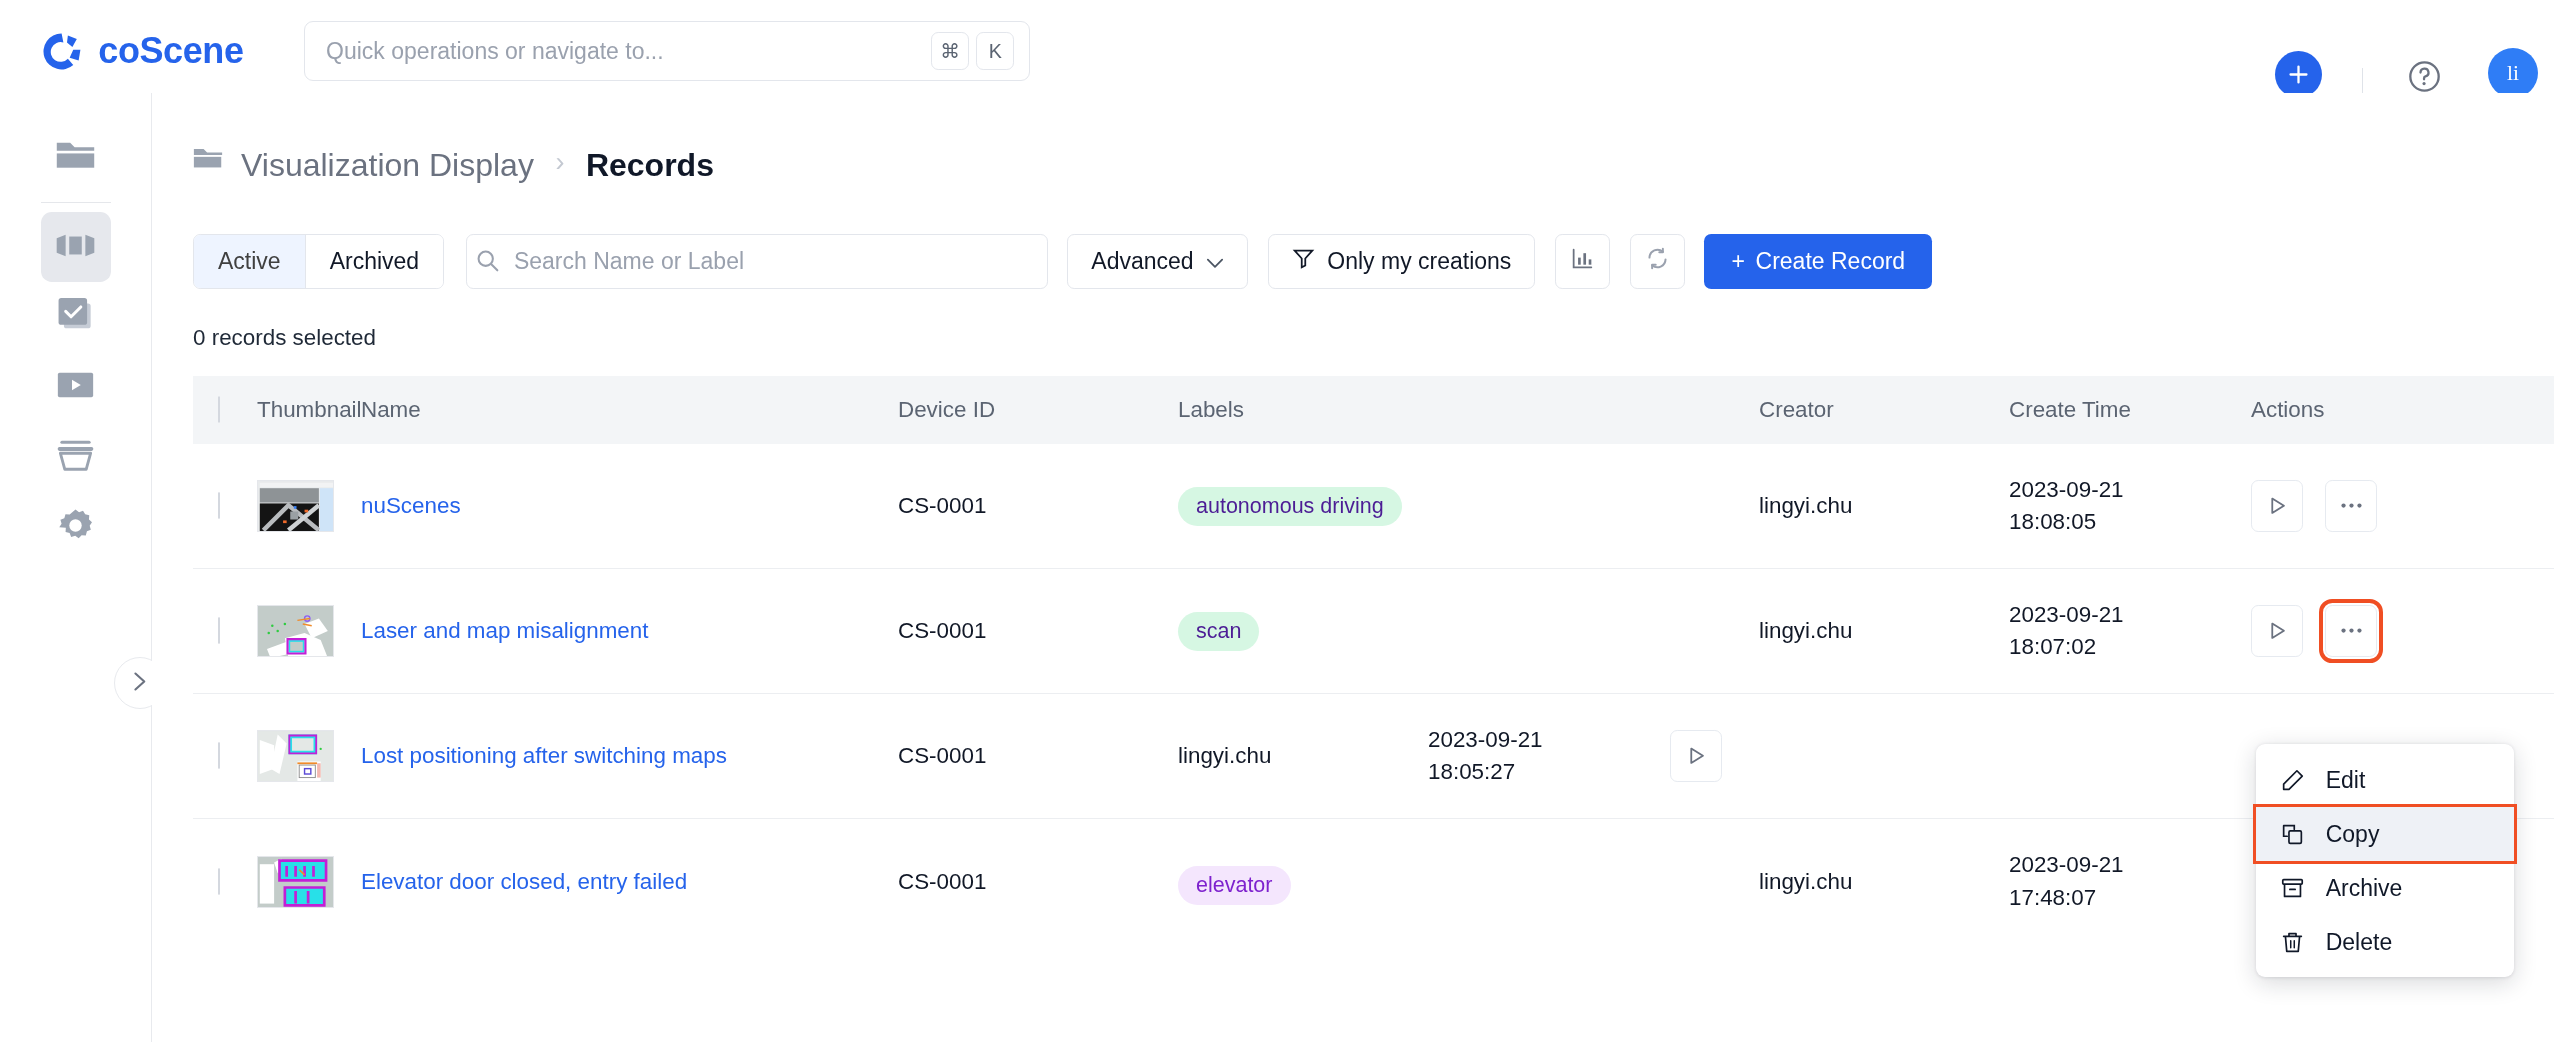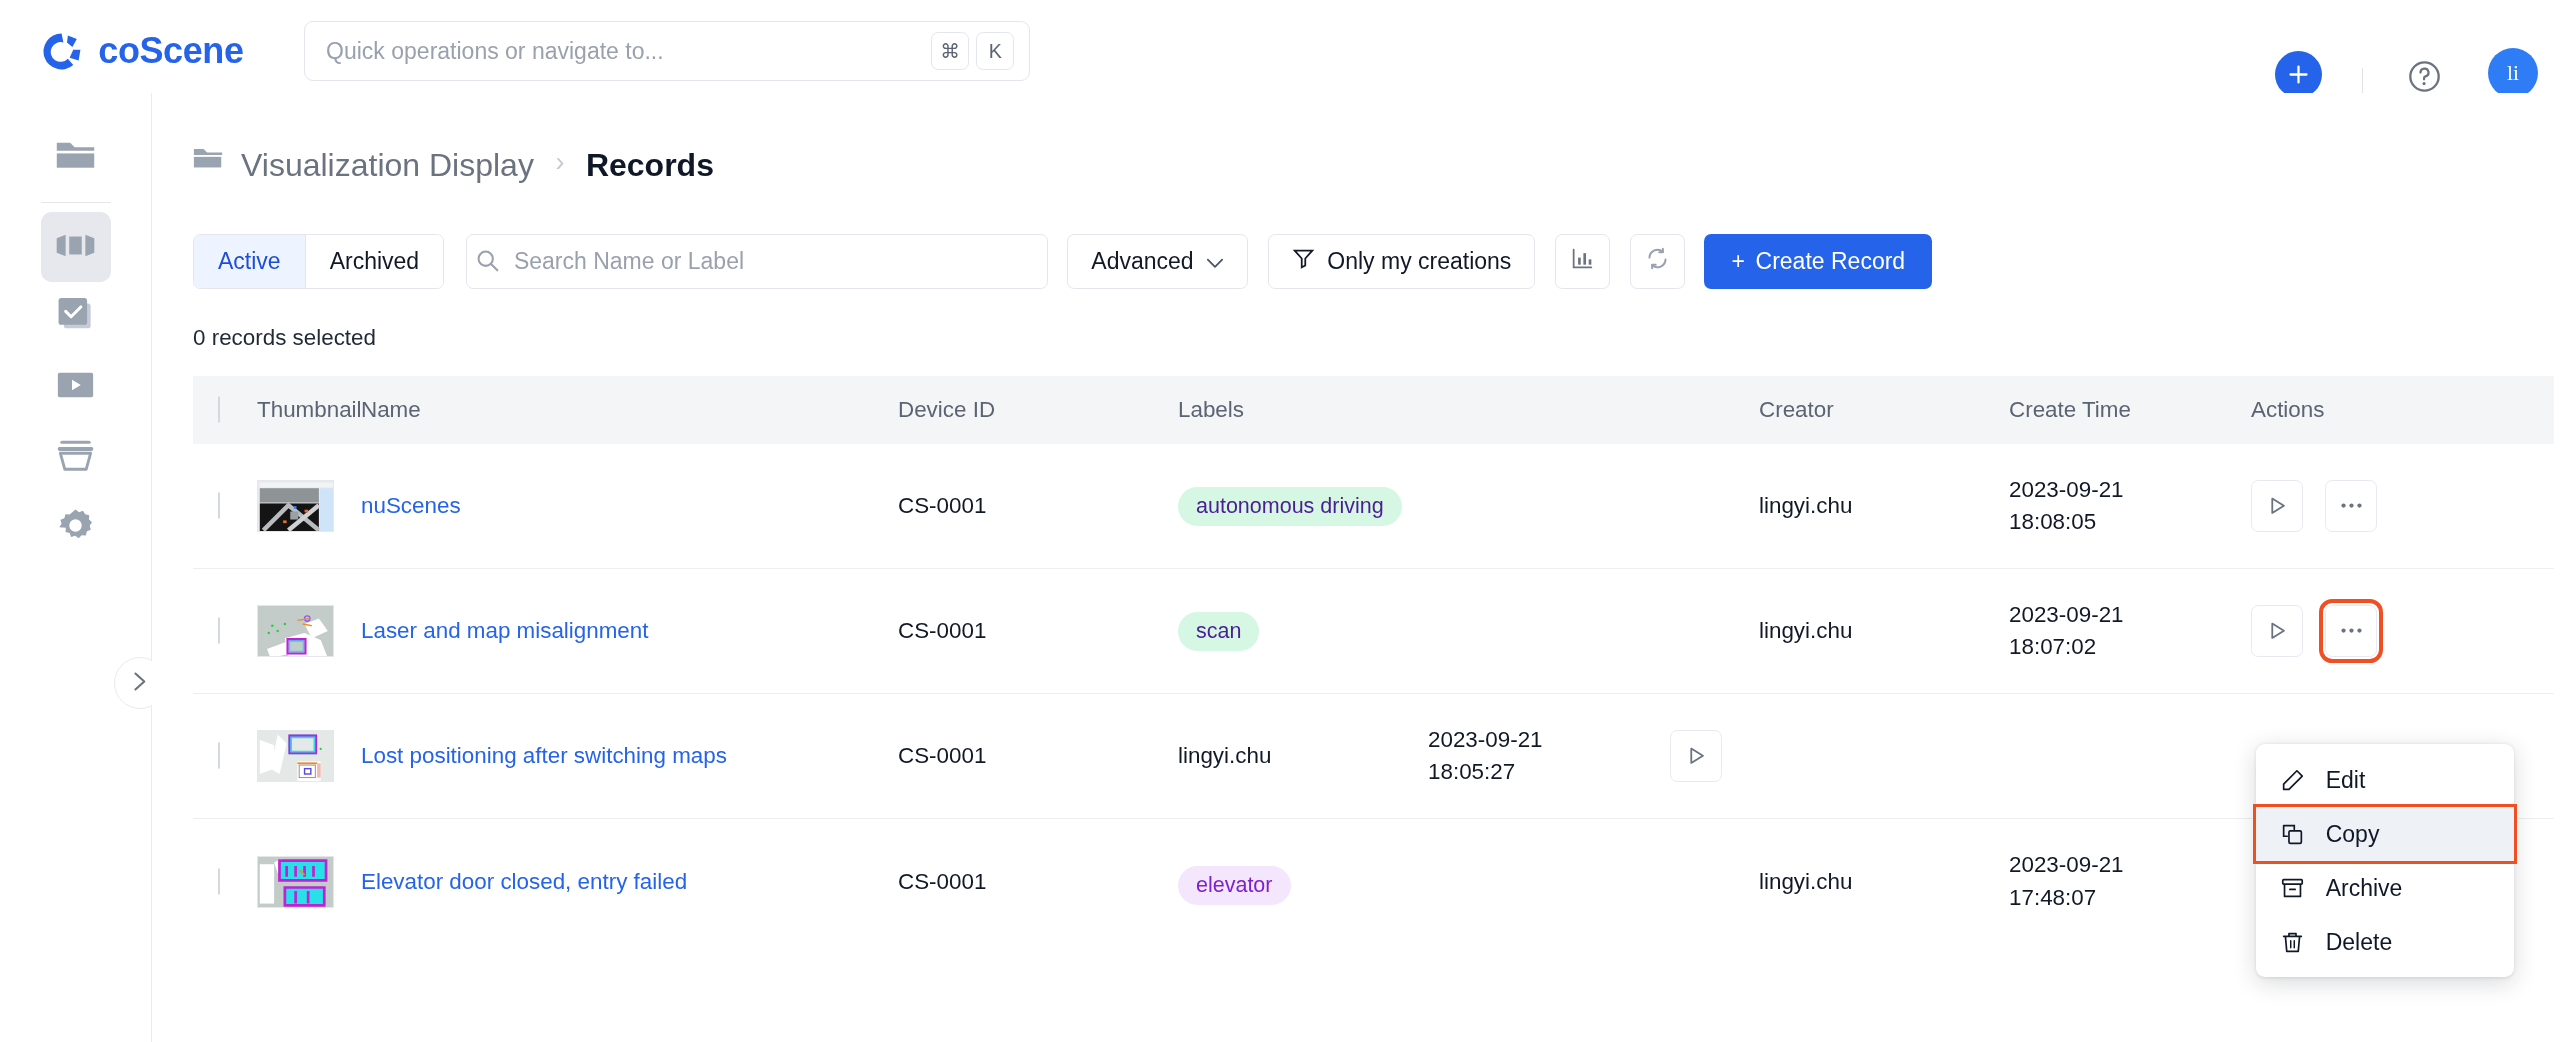--- a/index.html
+++ b/index.html
@@ -106,21 +106,21 @@
   }
   .segmented {
     display: flex; height: 55px;
     border: 0.9px solid #e3e6ec; border-radius: 7.2px; overflow: hidden;
   }
   .seg {
     padding: 0 24px; height: 100%;
     display: flex; align-items: center; justify-content: center;
     font-size: 23px; color: #111827; background: #fff;
   }
-  .seg.on { background: #eef4ff; color: #1d4ed8; }
+  .seg.on { background: #eef4ff; color: #404040; }
   .seg + .seg { border-left: 0.9px solid #e3e6ec; }
 
   .searchbox {
     margin-left: 21.5px;
     width: 582px; height: 55px;
     border: 0.9px solid #e3e6ec; border-radius: 7.2px;
     display: flex; align-items: center; padding: 0 8px;
   }
   .searchbox .ph { margin-left: 14.3px; font-size: 23px; color: #9aa1ae; }
 

